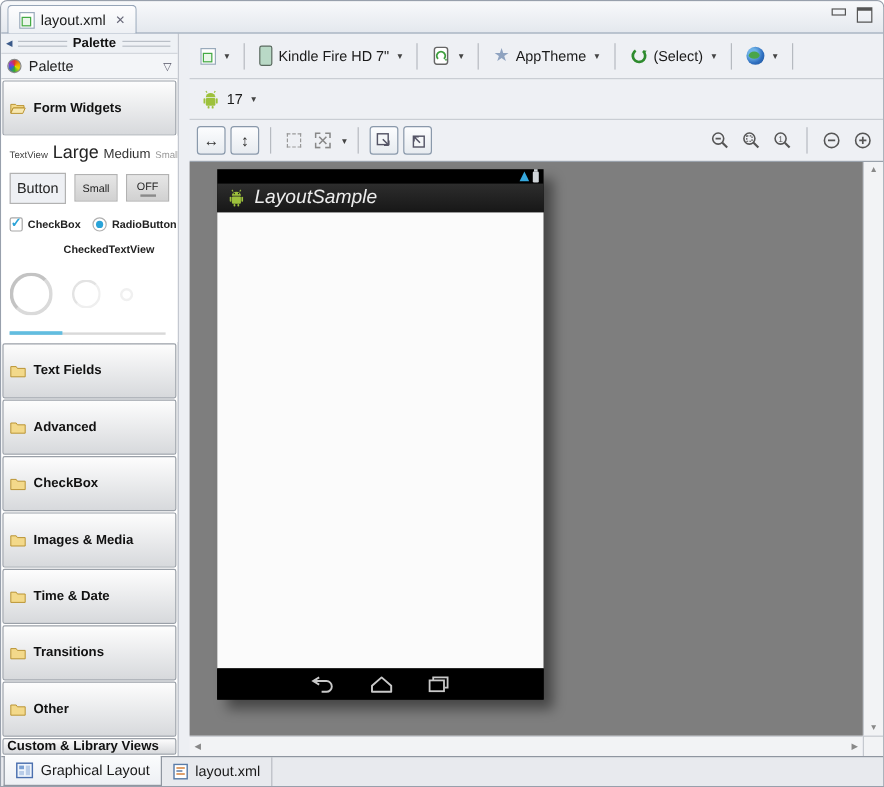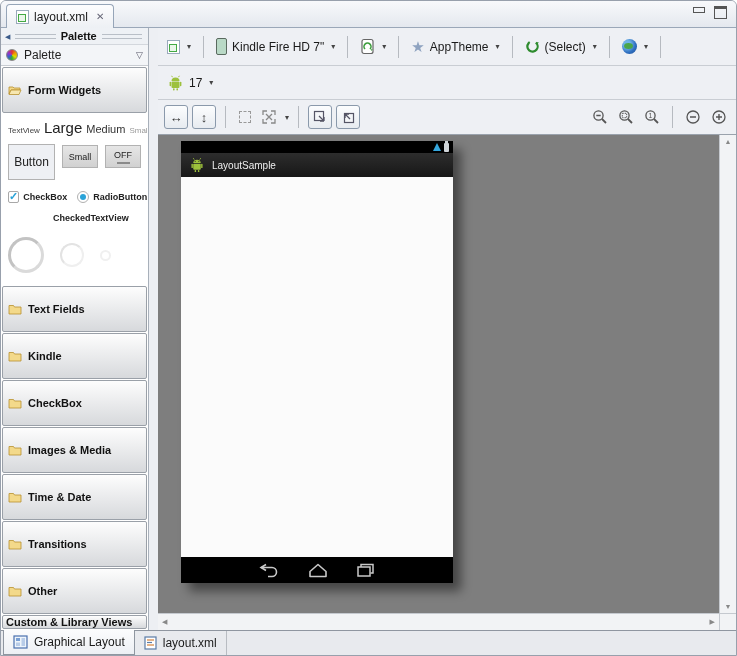--- a/index.html
+++ b/index.html
@@ -46,21 +46,21 @@
 
   .tv-row{ display:flex; align-items:baseline; gap:4px; margin-top:2px; white-space:nowrap;}
   .tv-xs{ font-size:8px; color:#444;}
   .tv-l{ font-size:15px; color:#222;}
   .tv-m{ font-size:11px; color:#333;}
   .tv-s{ font-size:8px; color:#999;}
 
   .btn-row{ display:flex; gap:7px; margin-top:8px; align-items:flex-start;}
   .a-btn{ background:linear-gradient(#e6e6e6,#d1d1d1); border:1px solid #b2b2b2; color:#222;
           display:flex; flex-direction:column; align-items:center; justify-content:center;}
-  .a-btn.main{ width:48px; height:36px; font-size:12px;}
+  .a-btn.main{ width:48px; height:26px; font-size:12px;}
   .a-btn.sm{ width:36px; height:23px; font-size:9px; margin-top:1px;}
   .toggle-ind{ width:13px; height:2px; background:#8a8a8a; margin-top:2px;}
 
   .check-row{ display:flex; align-items:center; gap:4px; margin-top:11px; font-size:9px; font-weight:bold; color:#222;}
   .cb-box{ width:12px; height:12px; background:#fff; border:1px solid #a8a8a8; border-radius:2px;
            color:#2aa3d8; font-size:11px; line-height:9px; text-align:center; font-weight:bold;}
   .radio{ width:12px; height:12px; border:1px solid #b0b0b0; border-radius:50%; background:#fff;
           display:flex; align-items:center; justify-content:center; flex:0 0 12px;}
   .radio .dot{ width:6px; height:6px; border-radius:50%; background:#2aa3d8;}
   .rb-gap{ margin-left:6px;}
@@ -139,21 +139,21 @@
   
   .device{ position:absolute; left:23px; top:6px; width:272px; height:442px; background:#000;
            display:flex; flex-direction:column; box-shadow:8px 8px 10px rgba(0,0,0,.45);}
   .statusbar{ flex:0 0 12px; display:flex; justify-content:flex-end; align-items:center; gap:3px; padding-right:4px;}
   .wifi{ width:0; height:0; border-left:4px solid transparent; border-right:4px solid transparent;
          border-bottom:8px solid #35a7dd;}
   .battery{ width:5px; height:9px; background:#cfd4d8; border-radius:1px; position:relative;}
   .battery::before{ content:""; position:absolute; top:-2px; left:1px; width:3px; height:2px; background:#cfd4d8;}
   .titlebar{ flex:0 0 24px; background:linear-gradient(#2d2d2d,#171717); display:flex; align-items:center;
              gap:7px; padding:0 8px;}
-  .app-title{ color:#ededed; font-size:10px;}
+  .app-title{ color:#ededed; font-size:16px;font-style:italic;}
   .screen{ flex:1; background:#fbfbfb;}
   .navbar{ flex:0 0 26px; background:#000; display:flex; align-items:center; justify-content:center; gap:28px;}
 
   
   .bottom-tabs{ flex:0 0 25px; background:#e8eaee; border-top:1px solid #8f96a0; display:flex;
                 align-items:stretch; padding-left:2px;}
   .btab{ display:flex; align-items:center; gap:6px; padding:0 9px; font-size:12px; color:#1a1a1a;
          border-right:1px solid #b8bcc2;}
   .btab.active{ background:linear-gradient(#fbfcfd,#edf0f4); border:1px solid #8f96a0; border-top:none; margin-top:-1px;}
 </style>
@@ -269,21 +269,21 @@
         <div class="cat-row">
           <svg class="folder" width="14" height="12" viewBox="0 0 14 12">
               <path d="M1 2.5 h4.5 l1 1.5 H13 v7 H1 Z" fill="#f3d98a" stroke="#b8912f" stroke-width="0.8"></path>
             </svg>
           <span>Text Fields</span>
         </div>
         <div class="cat-row">
           <svg class="folder" width="14" height="12" viewBox="0 0 14 12">
               <path d="M1 2.5 h4.5 l1 1.5 H13 v7 H1 Z" fill="#f3d98a" stroke="#b8912f" stroke-width="0.8"></path>
             </svg>
-          <span>Kindle</span>
+          <span>Advanced</span>
         </div>
         <div class="cat-row">
           <svg class="folder" width="14" height="12" viewBox="0 0 14 12">
               <path d="M1 2.5 h4.5 l1 1.5 H13 v7 H1 Z" fill="#f3d98a" stroke="#b8912f" stroke-width="0.8"></path>
             </svg>
           <span>CheckBox</span>
         </div>
         <div class="cat-row">
           <svg class="folder" width="14" height="12" viewBox="0 0 14 12">
               <path d="M1 2.5 h4.5 l1 1.5 H13 v7 H1 Z" fill="#f3d98a" stroke="#b8912f" stroke-width="0.8"></path>

